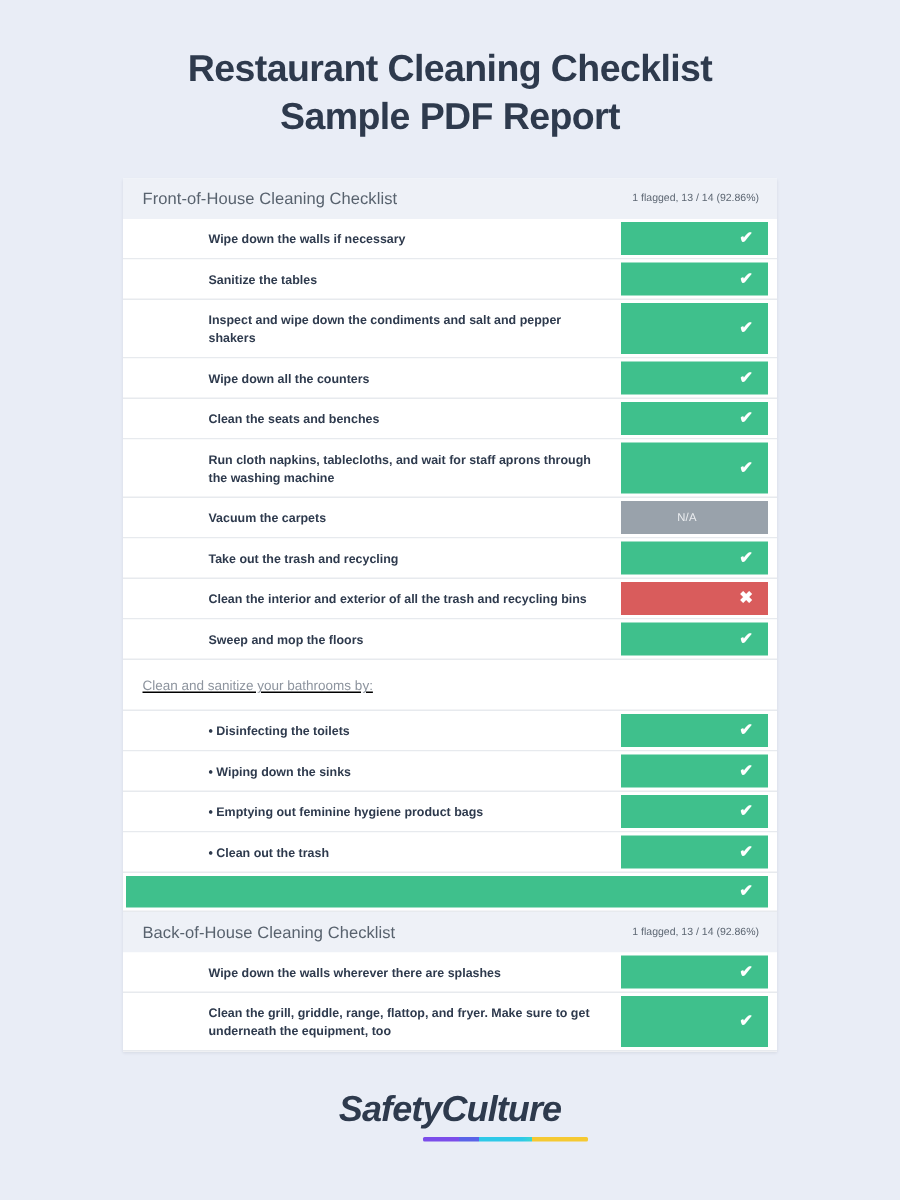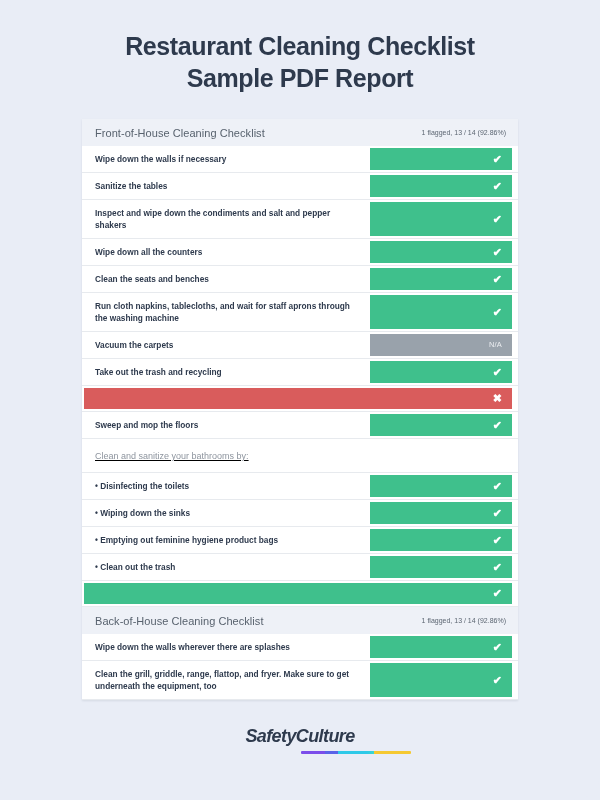--- a/index.html
+++ b/index.html
@@ -88,41 +88,42 @@
     flex: 0 0 286px;
     width: 286px;
     box-sizing: border-box;
     padding: 7px 12px 7px 13px;
     font-size: 8.3px;
     font-weight: bold;
     color: #2e3a4d;
     line-height: 1.45;
     display: flex;
     align-items: center;
+    margin-left: 44px;
   }
   .status-wrap {
     flex: 1;
     display: flex;
     align-items: center;
     padding: 2px 6px 2px 2px;
     box-sizing: border-box;
   }
   .status-cell {
     flex: 1;
     align-self: stretch;
     display: flex;
     align-items: center;
     justify-content: flex-end;
     padding-right: 10px;
     box-sizing: border-box;
     min-height: 21px;
   }
   .status-pass { background: #3fc08c; }
   .status-fail { background: #d95c5c; }
-  .status-na   { background: #99a2ab; }
+  .status-na   { background: #99a2ab; justify-content: center; }
 
   .mark {
     color: #ffffff;
     font-size: 11px;
     font-weight: bold;
     line-height: 1;
   }
   .mark-na {
     color: #eceef1;
     font-size: 7.5px;
@@ -135,21 +136,21 @@
     position: absolute;
     left: 0;
     top: 726px;
     width: 600px;
     display: flex;
     justify-content: center;
   }
   .logo {
     position: relative;
     display: inline-block;
-    font-size: 18px;
+    font-size: 24px;
     font-weight: bold;
     font-style: italic;
     color: #2e3a4d;
     letter-spacing: -0.6px;
     white-space: nowrap;
     padding-bottom: 7px;
   }
   .logo-underline {
     position: absolute;
     left: 56px;
@@ -238,20 +239,21 @@
       </div>
       <div class="item-row">
         <div class="item-label">Take out the trash and recycling</div>
         <div class="status-wrap">
           <div class="status-cell status-pass">
             <span class="mark">✔</span>
           </div>
         </div>
       </div>
       <div class="item-row">
+        <div class="item-label">Clean the interior and exterior of all the trash and recycling bins</div>
         <div class="status-wrap">
           <div class="status-cell status-fail">
             <span class="mark">✖</span>
           </div>
         </div>
       </div>
       <div class="item-row">
         <div class="item-label">Sweep and mop the floors</div>
         <div class="status-wrap">
           <div class="status-cell status-pass">

